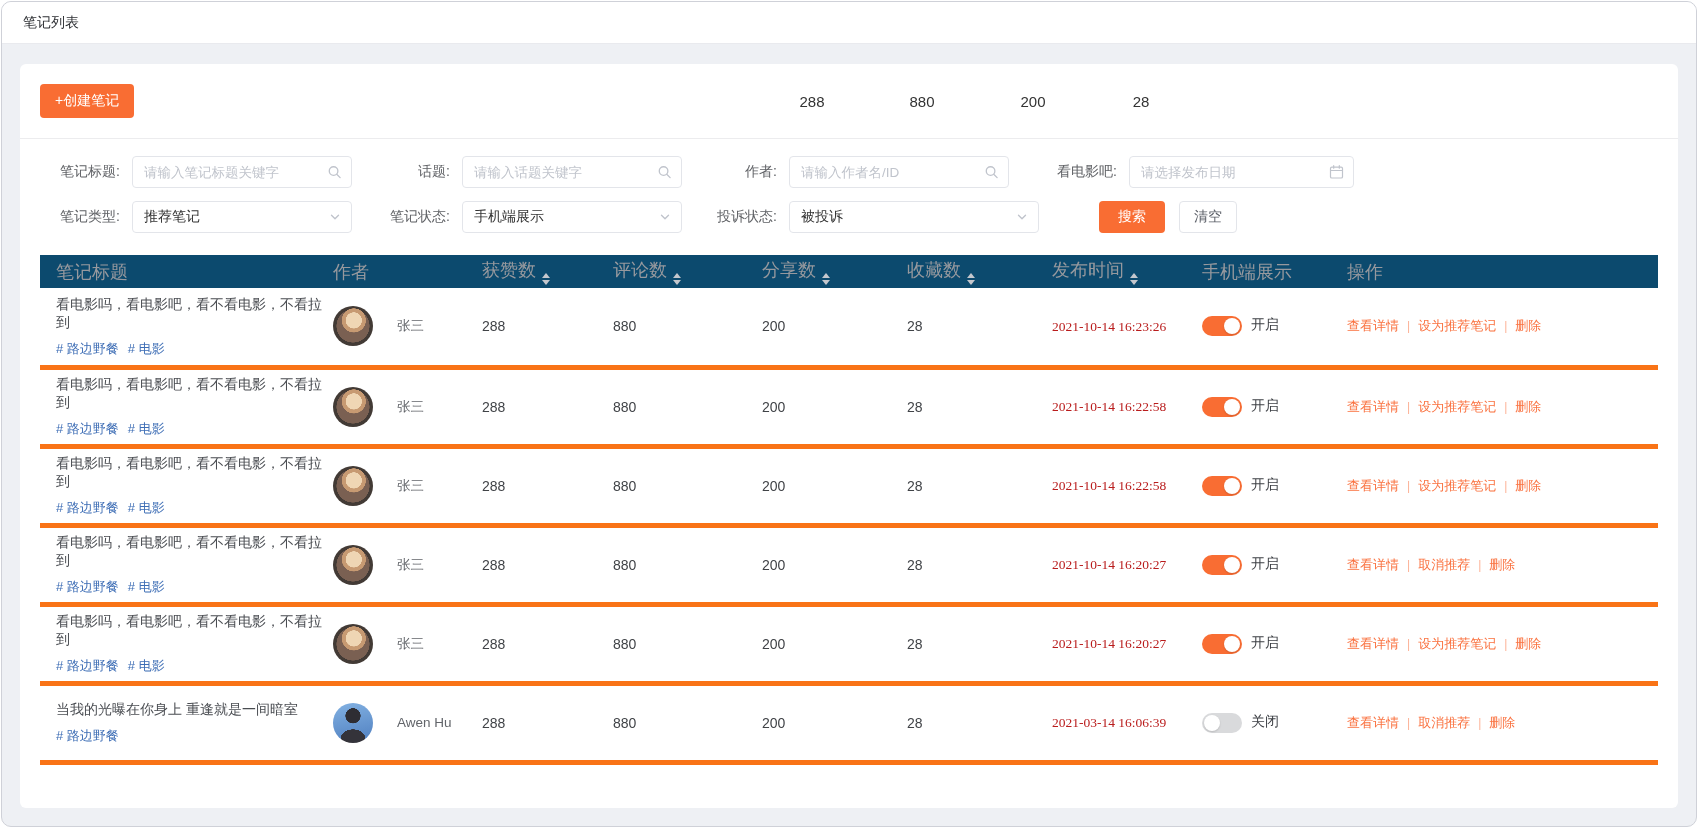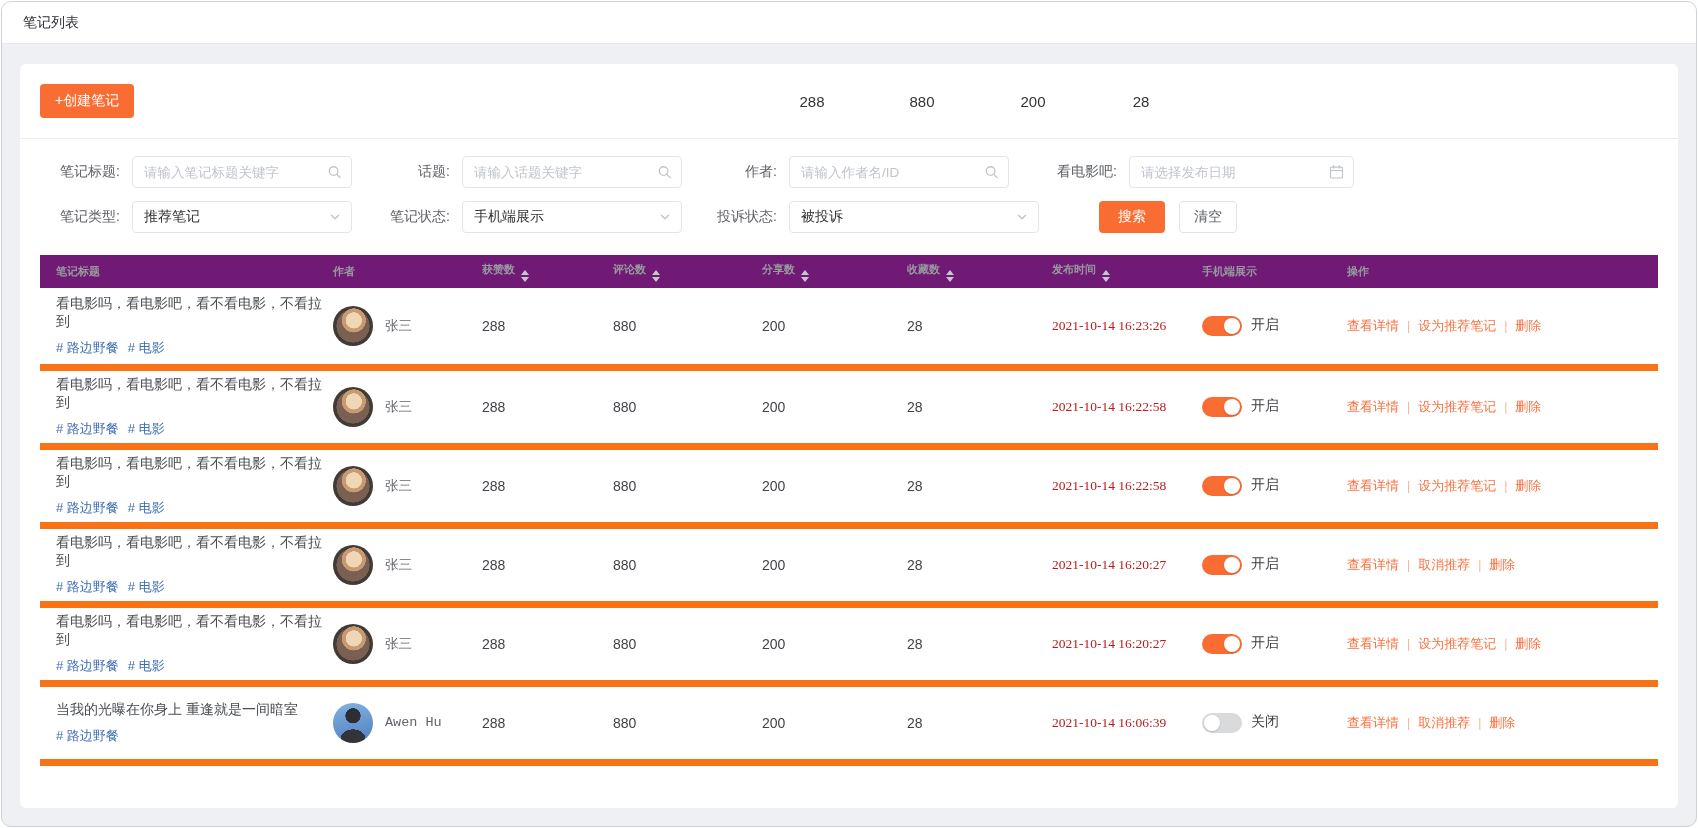--- a/index.html
+++ b/index.html
@@ -29,37 +29,37 @@
   .fselect { width:220px; height:32px; border:1px solid #e3e5ea; border-radius:4px; padding:0 28px 0 11px; display:flex; align-items:center; justify-content:space-between; cursor:pointer; position:relative; background:#fff; }
   .fselect.w250 { width:250px; }
   .fselect .val { font-size:14px; color:#333; }
   .fselect .chev { position:absolute; right:10px; top:50%; transform:translateY(-50%); display:flex; }
   .ml38{margin-left:38px}.ml40{margin-left:40px}.ml30{margin-left:30px}.ml25{margin-left:25px}.ml60{margin-left:60px}.ml14{margin-left:14px}
   .btn-search { background:#f96d33; color:#fff; border:none; border-radius:4px; height:32px; padding:0 19px; font-size:14px; cursor:pointer; font-family:inherit; }
   .btn-clear { background:#fff; color:#5a5e66; border:1px solid #e3e5ea; border-radius:4px; height:32px; padding:0 14px; font-size:14px; cursor:pointer; font-family:inherit; }
 
   
   table.note-table { width:100%; border-collapse:collapse; table-layout:fixed; margin-top:22px; }
-  .note-table th { background:#701a75; height:33px; font-weight:bold; font-size:11px; color:#97999e; text-align:left; white-space:nowrap; }
+  .note-table th { background:#0c4a6e; height:33px; font-weight:normal; font-size:18px; color:#97999e; text-align:left; white-space:nowrap; }
   .c0{width:293px}.c1{width:149px}.c2{width:131px}.c3{width:149px}.c4{width:145px}.c5{width:145px}.c6{width:150px}.c7{width:145px}
   th.c0, td.c0 { padding-left:16px; }
-  .note-table td { height:79px; border-bottom:7px solid #f97316; vertical-align:middle; font-size:14px; color:#404347; }
+  .note-table td { height:79px; border-bottom:5px solid #f97316; vertical-align:middle; font-size:14px; color:#404347; }
   .ntitle { font-size:14px; color:#4a4d52; line-height:1.3; padding-right:10px; }
   .ntags { margin-top:9px; }
   .tag { color:#3d6db5; font-size:13px; margin-right:9px; cursor:pointer; }
   .author { display:flex; align-items:center; }
   .avatar { width:40px; height:40px; border-radius:50%; flex:none; }
   .avatar-zhangsan { background:
       radial-gradient(circle at 52% 36%, #efd6b4 0 24%, #c79a72 25% 36%, rgba(0,0,0,0) 37%),
       radial-gradient(circle at 50% 50%, #7a6052 0 58%, #423a35 59% 100%); }
   .avatar-awen { background:
       radial-gradient(circle at 50% 32%, #2e2d33 0 22%, rgba(0,0,0,0) 23%),
       radial-gradient(ellipse 58% 42% at 50% 88%, #34333a 0 52%, rgba(0,0,0,0) 53%),
       linear-gradient(168deg, #82b1e2 0%, #4f7fc0 100%); }
-  .aname { font-size:13.5px; color:#62656a; margin-left:12px;font-family:Liberation Mono, monospace; }
+  .aname { font-size:13.5px; color:#62656a; margin-left:24px; }
   .ntime { font-size:13.5px; color:#b91c1c;font-family:Liberation Serif, serif; }
   .caret { display:inline-flex; flex-direction:column; margin-left:6px; vertical-align:-2px; }
   .caret i { width:0; height:0; border-left:4px solid transparent; border-right:4px solid transparent; display:block; }
   .caret .up { border-bottom:5px solid #c4c7cd; margin-bottom:2px; }
   .caret .down { border-top:5px solid #c4c7cd; }
   .swwrap { display:flex; align-items:flex-start; }
   .sw { width:40px; height:20px; border-radius:10px; background:#f96d33; position:relative; display:inline-block; cursor:pointer; flex:none; }
   .sw::after { content:''; width:16px; height:16px; border-radius:50%; background:#fff; position:absolute; top:2px; right:2px; box-shadow:0 1px 2px rgba(0,0,0,.15); }
   .sw.off { background:#d9dadc; }
   .sw.off::after { left:2px; right:auto; }
@@ -347,21 +347,21 @@
       <div class="author">
         <span class="avatar avatar-awen"></span>
         <span class="aname">Awen Hu</span>
       </div>
     </td>
     <td class="c2">288</td>
     <td class="c3">880</td>
     <td class="c4">200</td>
     <td class="c5">28</td>
     <td class="c6">
-      <span class="ntime">2021-10-14 16:06:39</span>
+      <span class="ntime">2021-03-14 16:06:39</span>
     </td>
     <td class="c7">
       <div class="swwrap">
         <span class="sw off"></span>
         <span class="swlabel">关闭</span>
       </div>
     </td>
     <td><span class="alink">查看详情</span><span class="asep">|</span><span class="alink">取消推荐</span><span class="asep">|</span><span class="alink">删除</span></td>
   </tr>
         </tbody>

